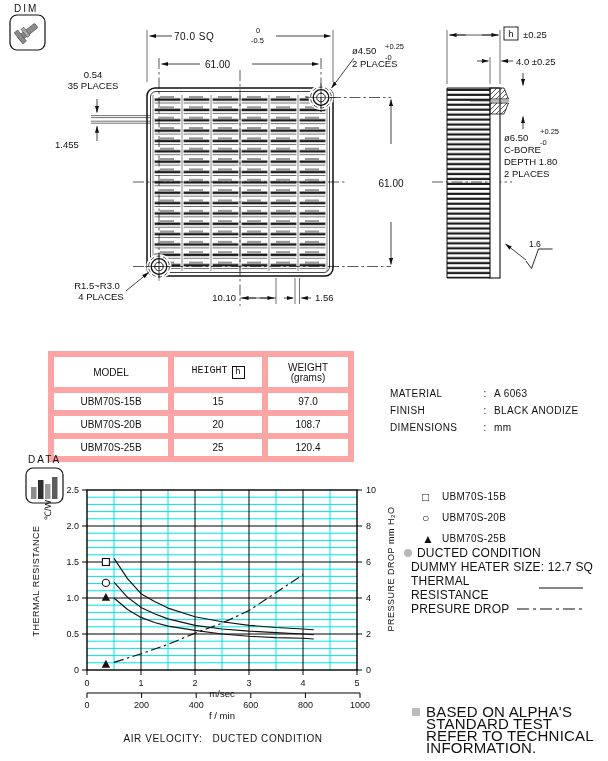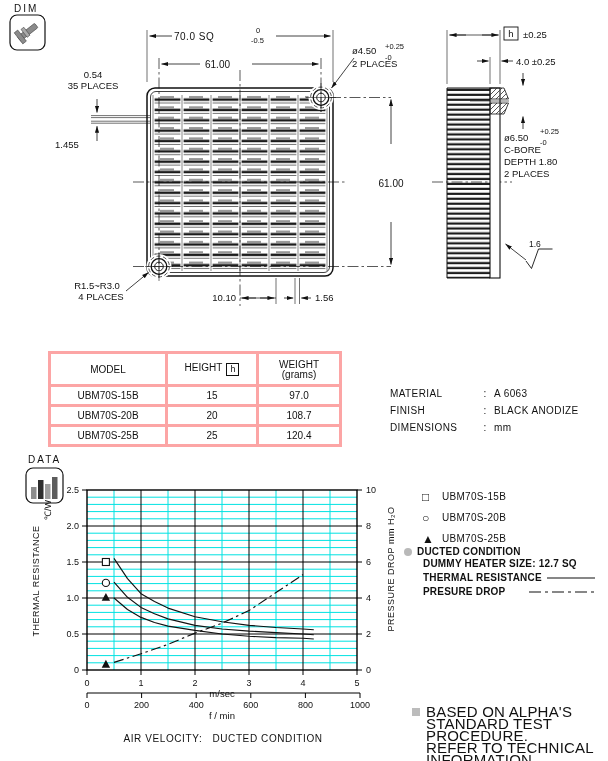--- a/index.html
+++ b/index.html
@@ -4,37 +4,37 @@
 <style>
   html,body{margin:0;padding:0;background:#fff;}
   .page{position:relative;width:608px;height:761px;background:#fff;overflow:hidden;
         font-family:"Liberation Sans",sans-serif;color:#111;padding-left:18px;}
   .abs{position:absolute;}
   svg text{font-family:"Liberation Sans",sans-serif;fill:#111;}
   
   .sec-label{font-size:10px;letter-spacing:2px;color:#111;}
   
   table.spec{border-collapse:collapse;font-size:10px;}
-  table.spec td,table.spec th{border:3px solid #fca5a5;text-align:center;font-weight:normal;padding:0;}
+  table.spec td,table.spec th{border:6px solid #fca5a5;text-align:center;font-weight:normal;padding:0;}
   table.spec th{height:30px;}
   table.spec td{height:17px;}
-  .col-model{width:114px;} .col-h{width:88px;} .col-w{width:80px;}
+  .col-model{width:114px;} .col-h{width:88px;font-family:Liberation Mono, monospace;} .col-w{width:80px;}
   .hbox{display:inline-block;border:1px solid #111;width:11px;height:11px;line-height:11px;
         font-size:9px;margin-left:4px;vertical-align:-1px;}
   .grams{font-size:10px;display:block;margin-top:-1px;}
   
   .mat-row{font-size:10px;line-height:17px;letter-spacing:0.4px;display:flex;}
   .mat-label{width:86px;} .mat-colon{width:18px;text-align:center;} 
   
   .lg-row{display:flex;align-items:center;height:21px;font-size:10px;letter-spacing:0.3px;}
   .lg-marker{display:inline-block;width:20px;text-align:left;font-size:12px;}
-  .cond{font-size:10px;letter-spacing:0.2px;font-weight:bold;}
+  .cond{font-size:12px;letter-spacing:0.2px;}
   .cond-title{display:flex;align-items:center;}
   .cond-bullet{width:8px;height:8px;border-radius:50%;background:#b9b9b9;margin-right:5px;flex:0 0 auto;}
-  .cond-lines{margin-left:19px;line-height:14px;}
+  .cond-lines{margin-left:7px;line-height:14px;}
   .cond-lines .krow{display:flex;align-items:center;width:172px;}
   .krow .ksample{margin-left:auto;}
   
   .note{display:flex;font-size:15px;line-height:12px;letter-spacing:0.2px;}
   .note-bullet{width:8px;height:8px;background:#bcbcbc;margin:2px 6px 0 0;flex:0 0 auto;}
   .caption{font-size:10px;letter-spacing:0.6px;white-space:pre;text-align:center;}
 </style>
 </head>
 <body>
 
@@ -360,18 +360,17 @@
       </div>
     </div>
   </div>
 
   <div class="abs caption" style="left:87px;top:733px;width:272px;">AIR VELOCITY:   DUCTED CONDITION</div>
 
   <div class="abs note" style="left:412px;top:706px;width:190px;">
     <span class="note-bullet"></span>
     <div>
       <div>BASED ON ALPHA'S STANDARD TEST</div>
-      <div>PROCEDURE.</div>
       <div>REFER TO TECHNICAL INFORMATION.</div>
     </div>
   </div>
 
 </div>
 
 </body></html>

